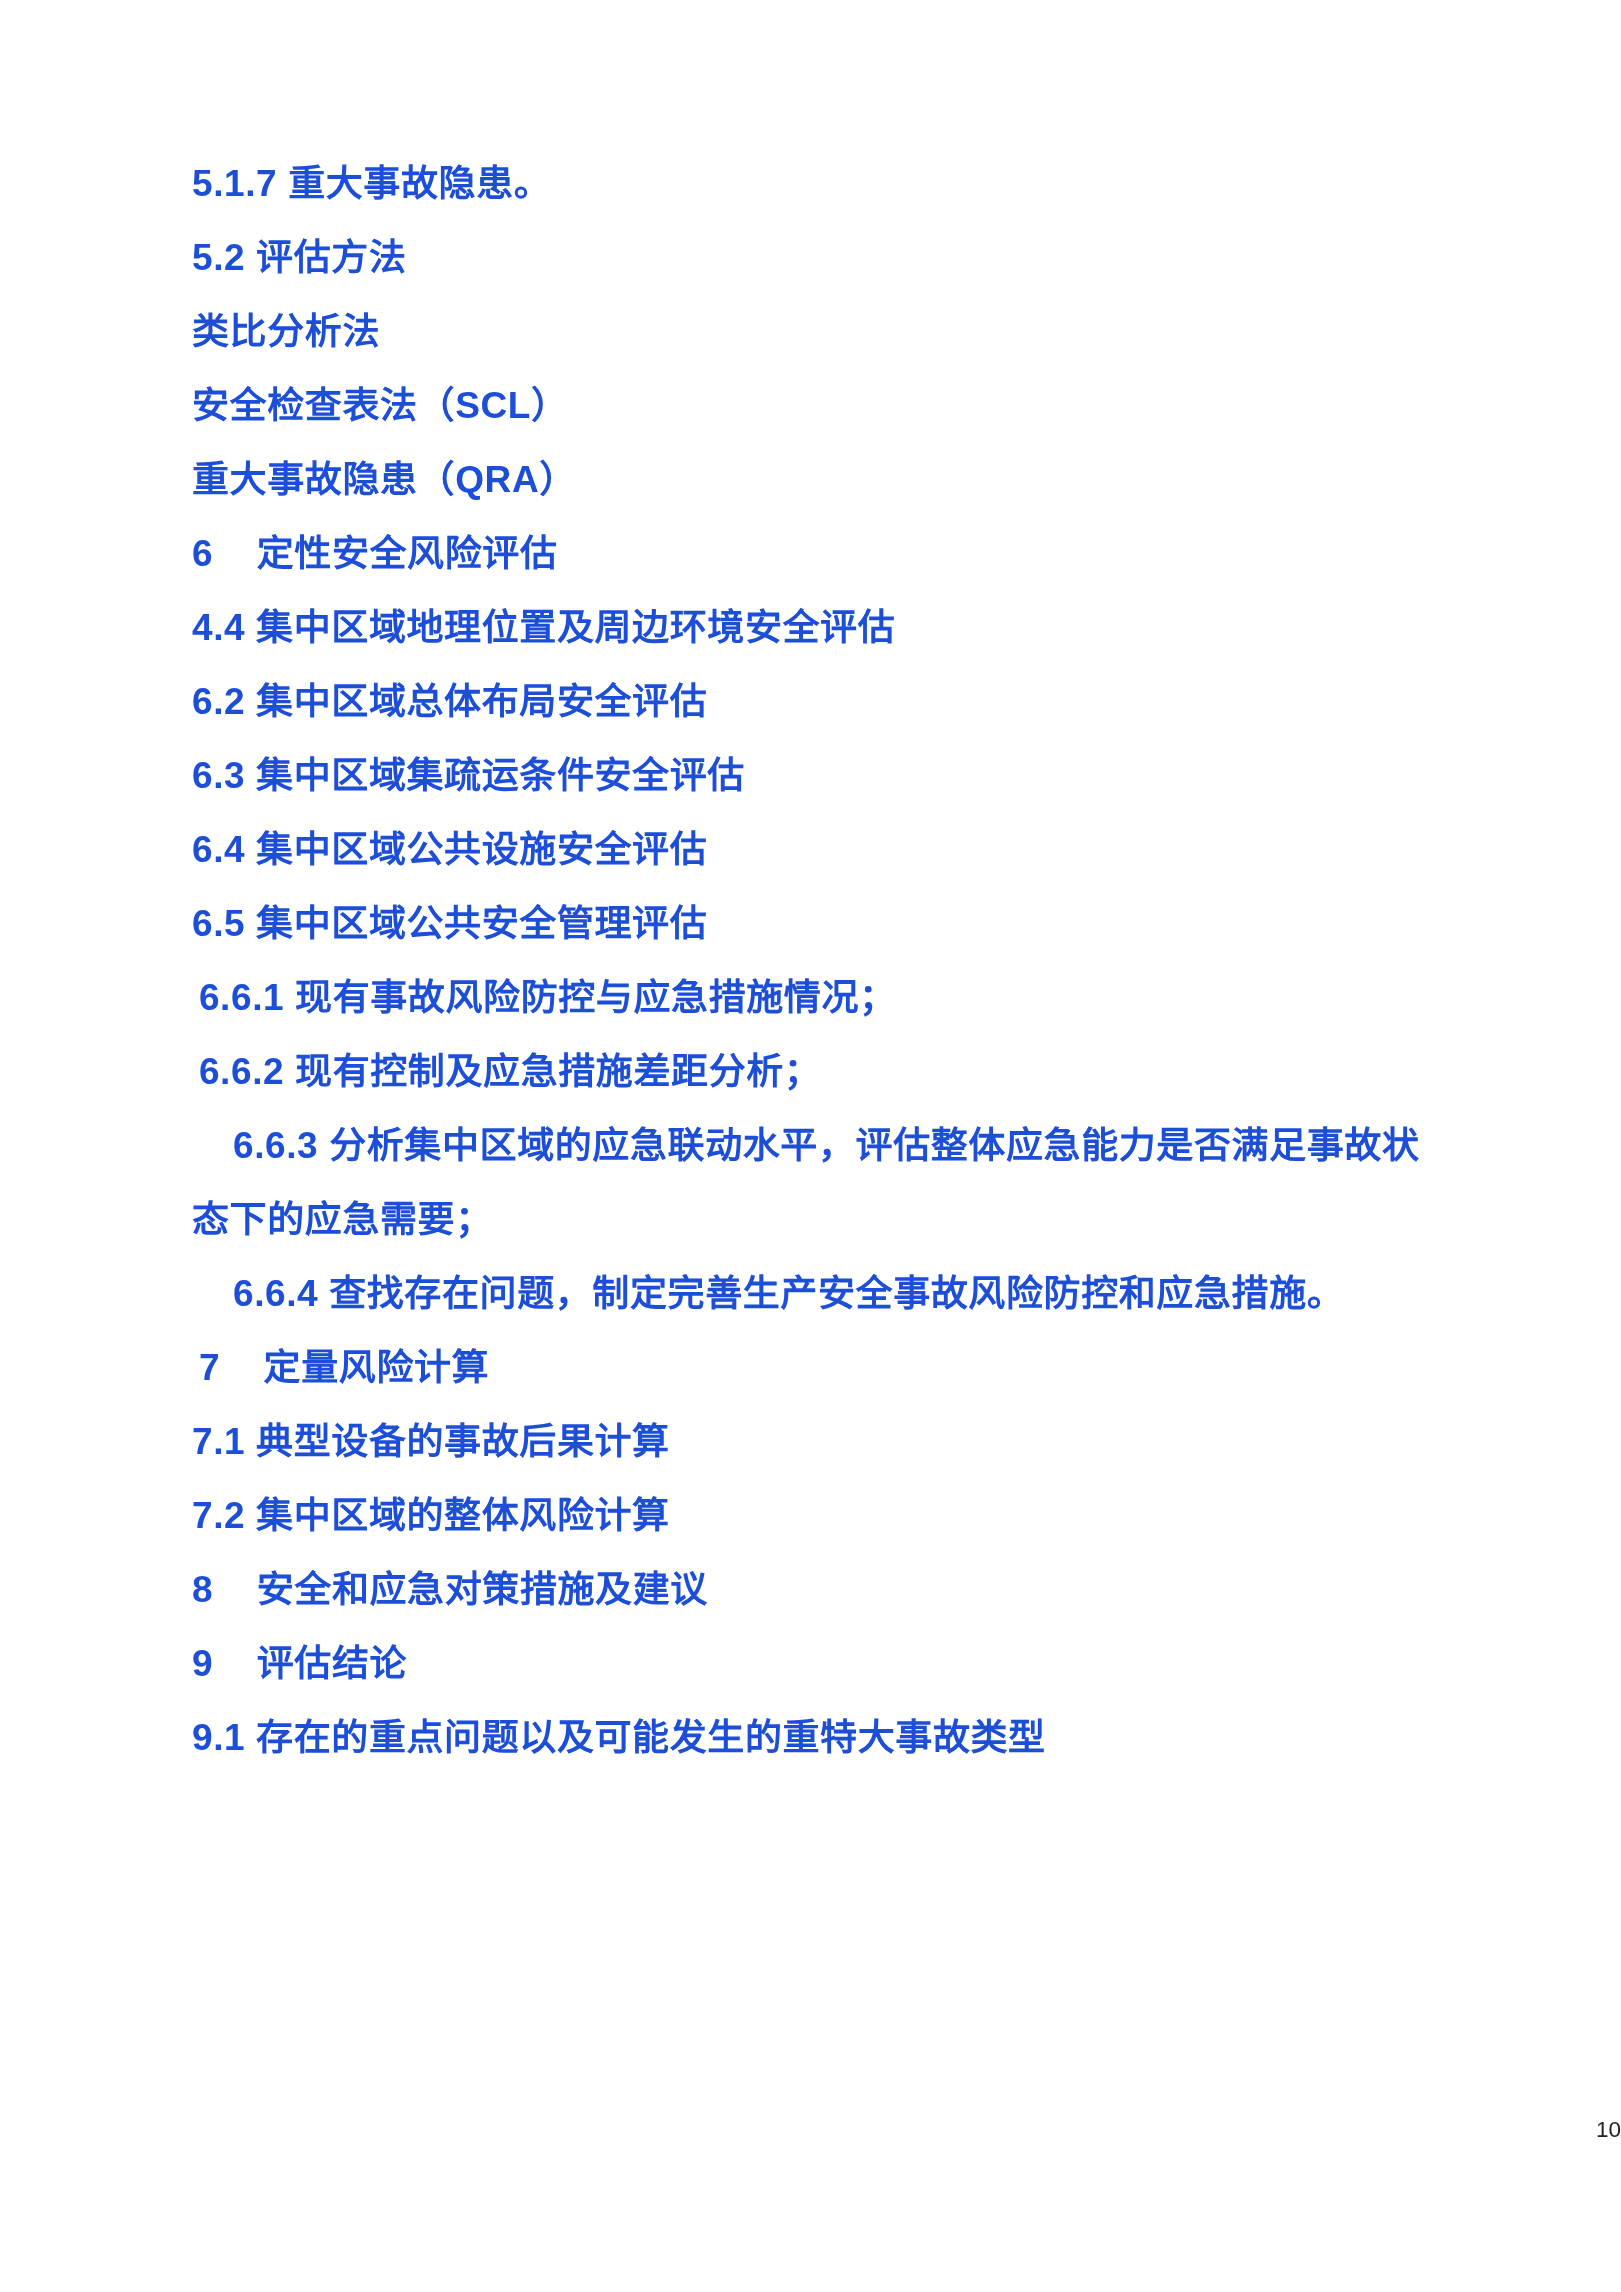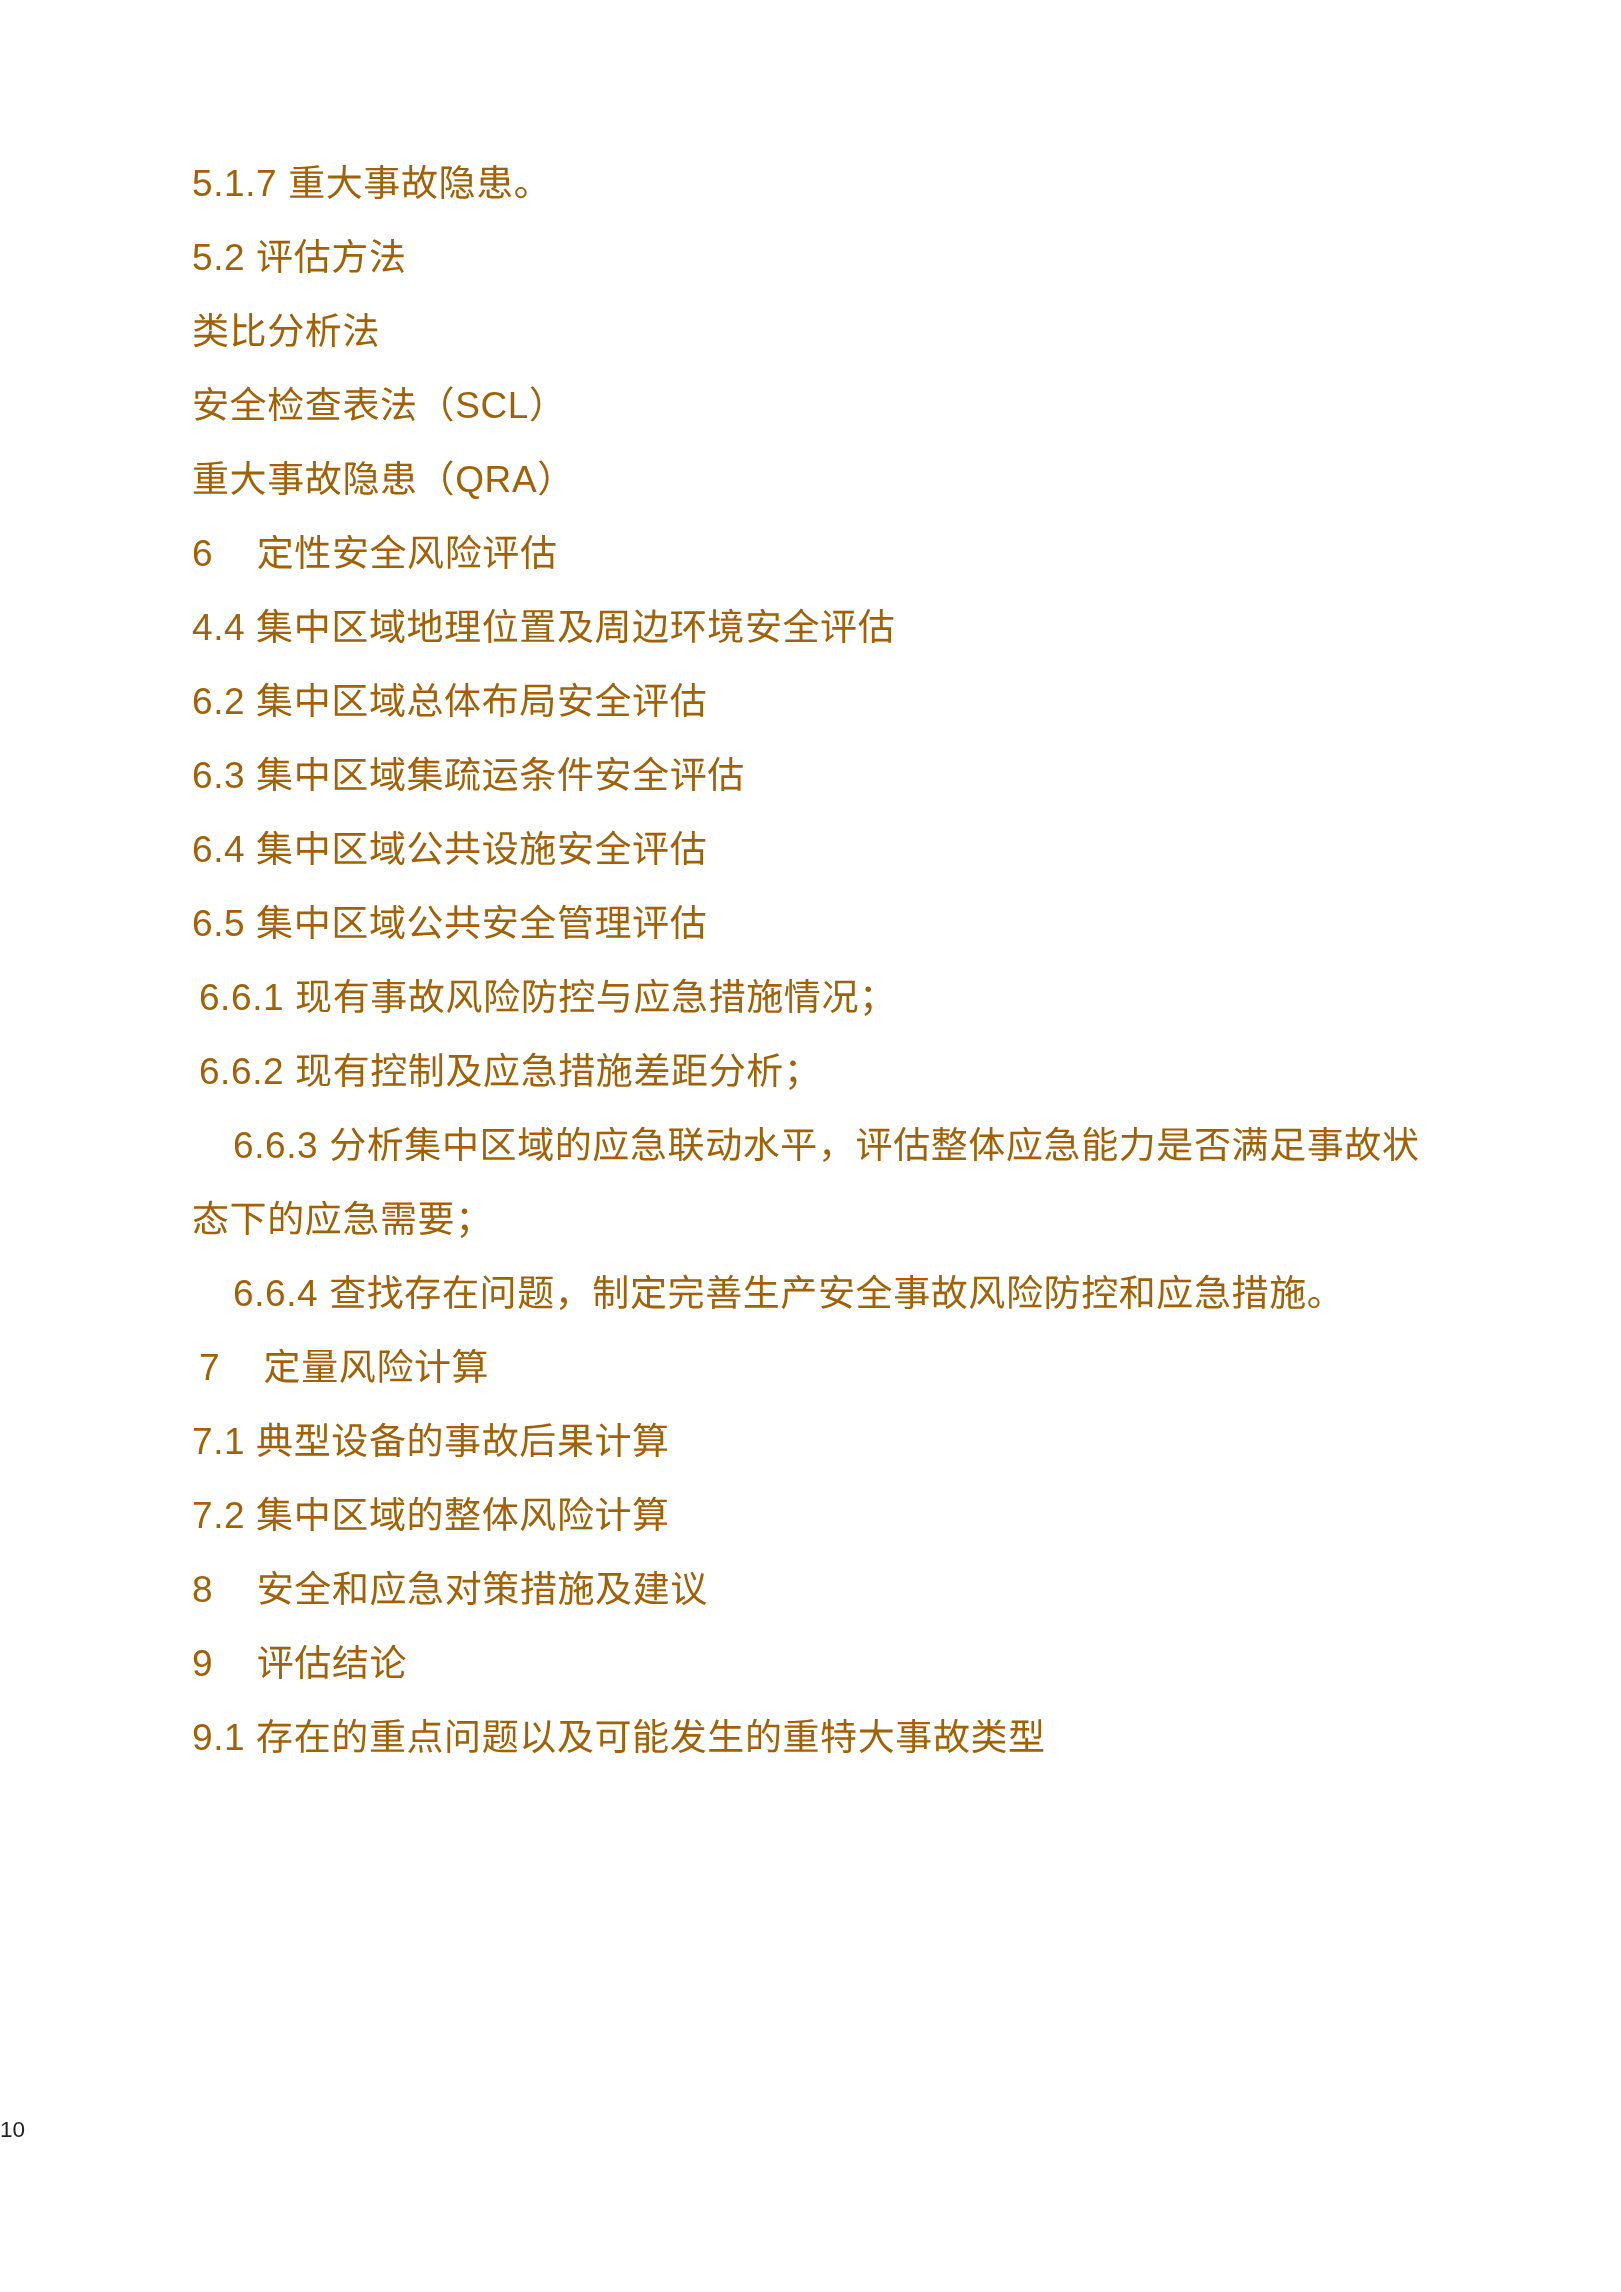--- a/index.html
+++ b/index.html
@@ -22,39 +22,39 @@
   .content {
     position: absolute;
     left: 192px;
     top: 147px;
     width: 1245px;
   }
   .line {
     font-size: 37px;
     line-height: 74px;
     letter-spacing: 0.6px;
-    color: #a16207;
+    color: #1d4ed8;
     white-space: pre-wrap;
-    font-weight: 400;
+    font-weight: 700;
   }
   .ind1 {
     padding-left: 0px;
   }
   .ind2 {
     padding-left: 6.9px;
   }
   .hang {
     text-indent: 41px;
   }
   .footer {
     position: absolute;
     left: 0;
     top: 2117px;
     width: 100%;
-    text-align: left;
+    text-align: right;
     font-size: 22.5px;
     color: #222222;
     font-family: "Liberation Sans", "DejaVu Sans", sans-serif;
   }
 </style>
 </head>
 <body>
 
 <div class="page">
 

